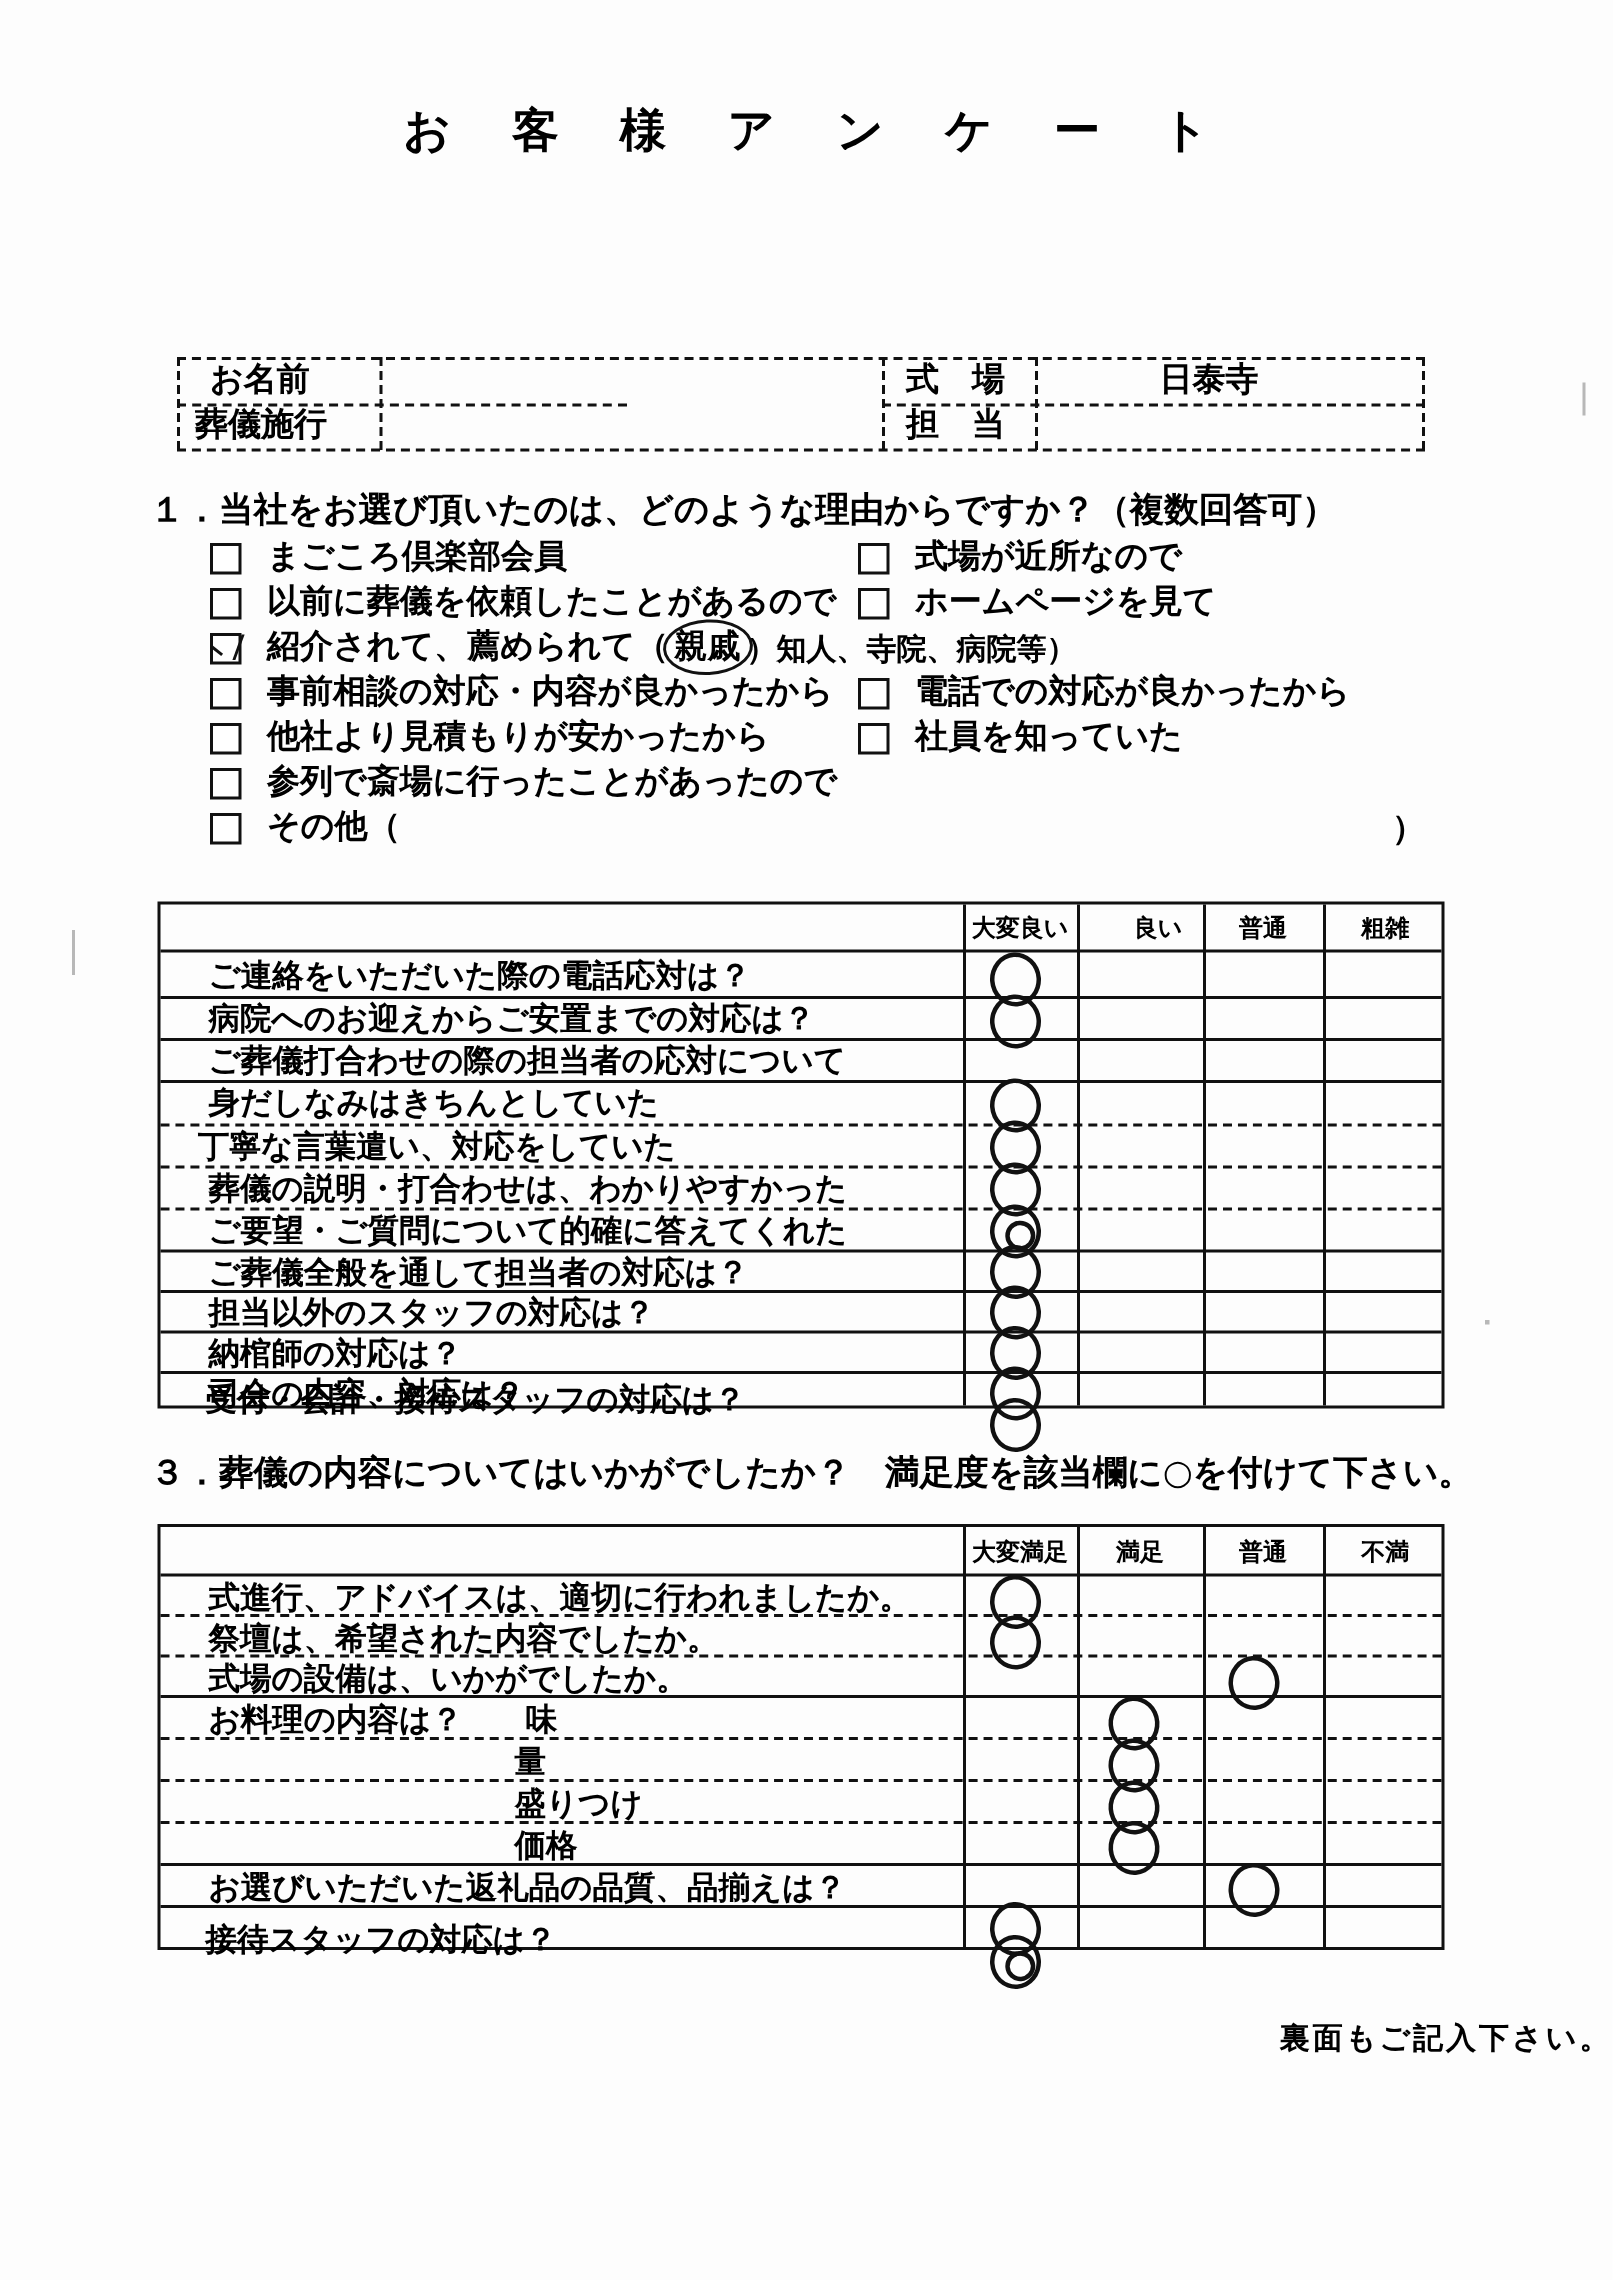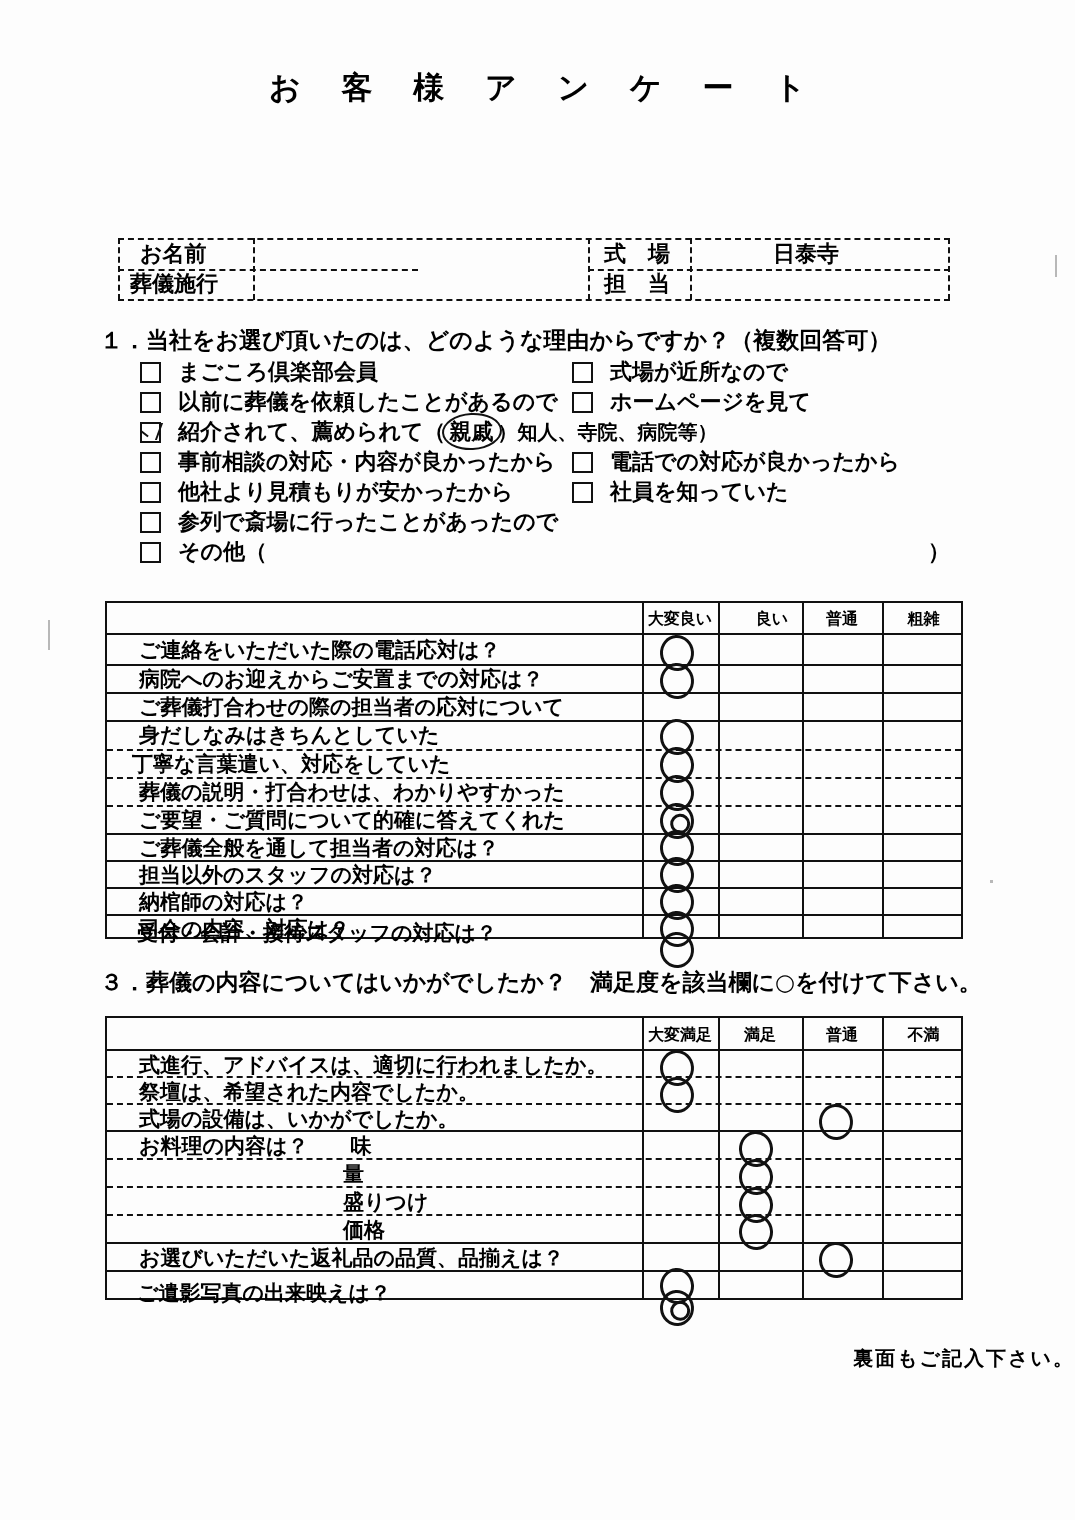--- a/index.html
+++ b/index.html
@@ -424,17 +424,17 @@
     <div class="mark" style="left:712px;top:86px;"></div>
     <div class="mark" style="left:632px;top:113px;"></div>
     <div class="mark" style="left:632px;top:141px;"></div>
     <div class="mark" style="left:632px;top:169px;"></div>
     <div class="mark" style="left:632px;top:196px;"></div>
     <div class="mark" style="left:712px;top:224px;"></div>
     <div class="mark" style="left:553px;top:250px;"></div>
     <div class="mark double" style="left:553px;top:272px;"></div>
   </div>
 
-  <div class="row-label" style="position:absolute;left:137px;top:1280px;">ご遺影写真の出来映えは？</div>
+  <div class="row-label" style="position:absolute;left:137px;top:1280px;">接待スタッフの対応は？</div>
 
   <div class="footer">裏面もご記入下さい。</div>
 
 </div>
 
 </body></html>

